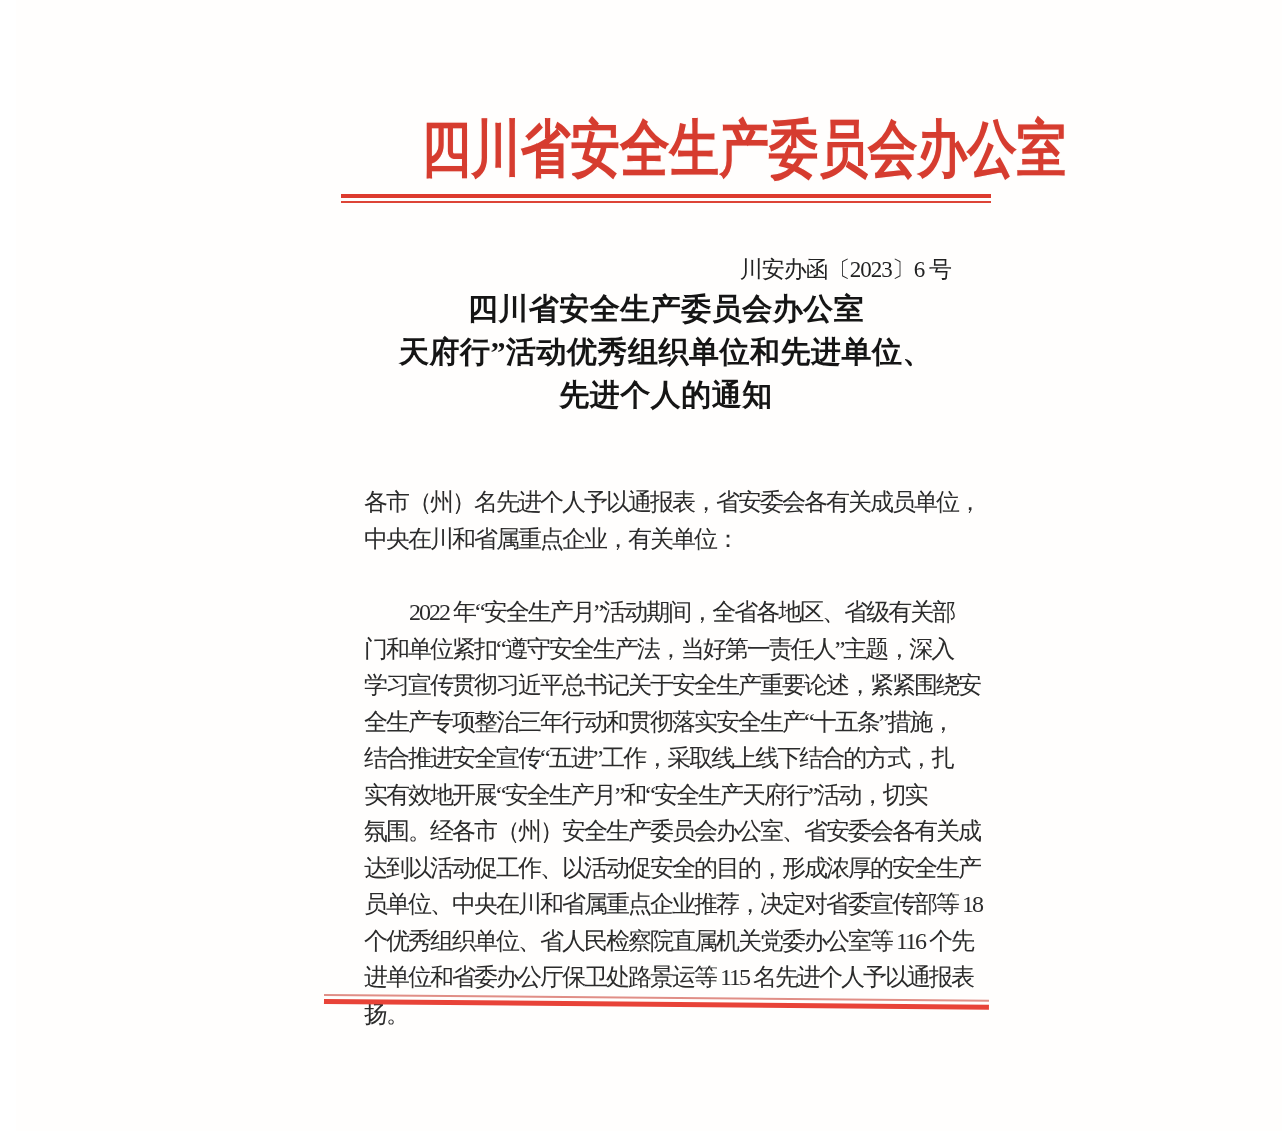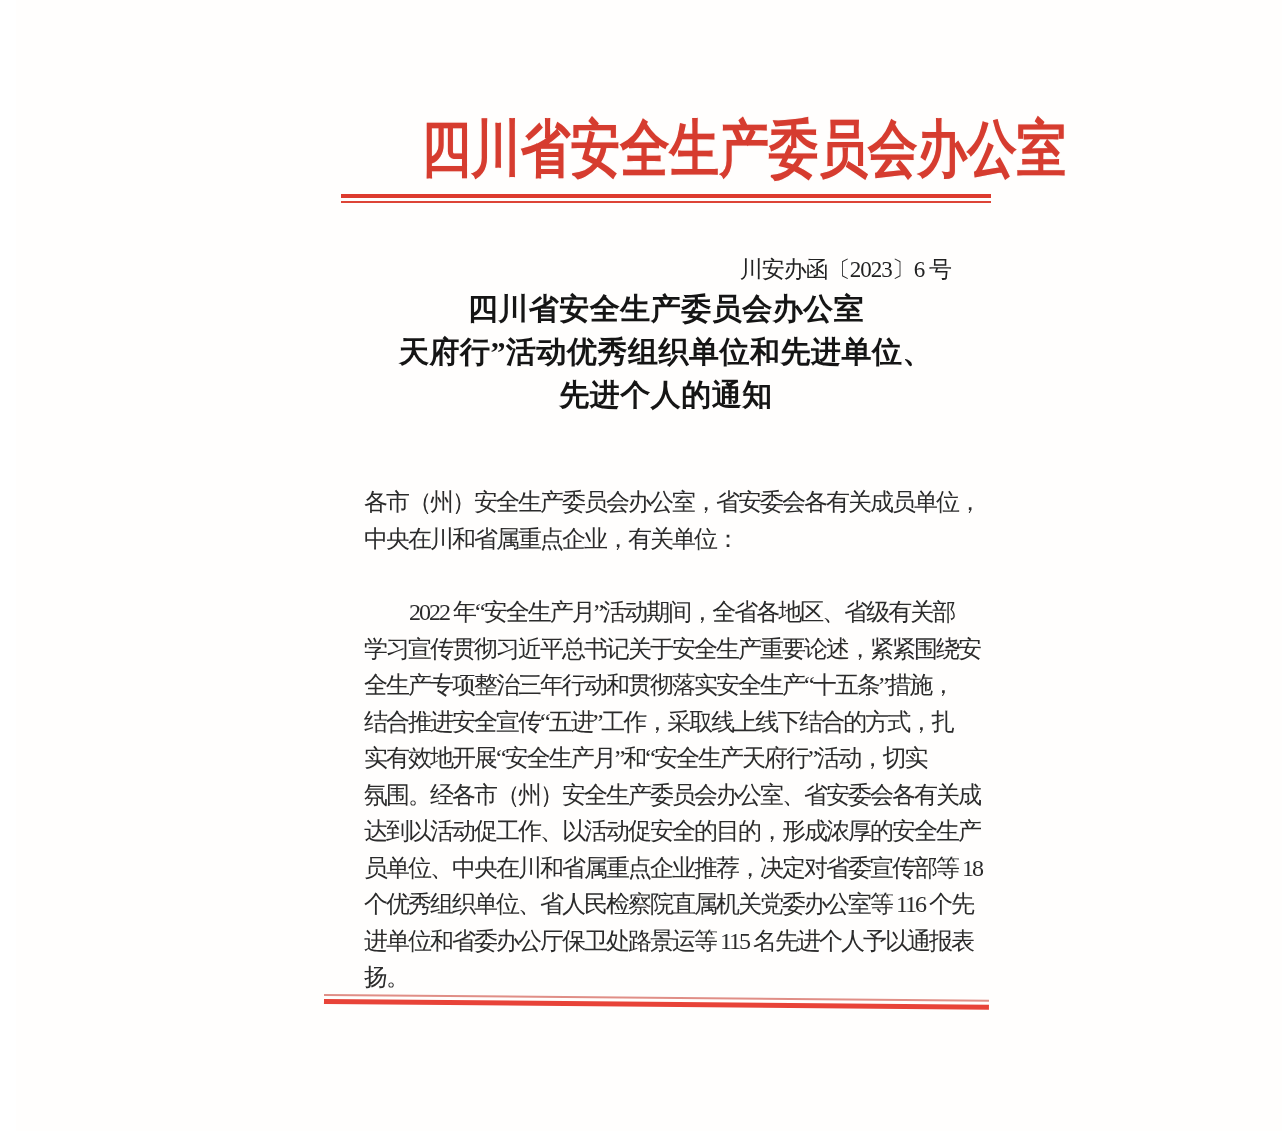--- a/index.html
+++ b/index.html
@@ -109,23 +109,24 @@
     <span class="inner">川安办函〔2023〕6 号</span>
   </div>
 
   <div class="notice-title">
     <div class="t-line">四川省安全生产委员会办公室</div>
     <div class="t-line">天府行”活动优秀组织单位和先进单位、</div>
     <div class="t-line">先进个人的通知</div>
   </div>
 
   <div class="body-text">
-    <div class="b-line">各市（州）安全生产委员会办公室，省安委会各有关成员单位，</div>
+    <div class="b-line">各市（州）名先进个人予以通报表，省安委会各有关成员单位，</div>
     <div class="b-line">中央在川和省属重点企业，有关单位：</div>
     <div class="b-line indent">2022 年“安全生产月”活动期间，全省各地区、省级有关部</div>
+    <div class="b-line">门和单位紧扣“遵守安全生产法，当好第一责任人”主题，深入</div>
     <div class="b-line">学习宣传贯彻习近平总书记关于安全生产重要论述，紧紧围绕安</div>
     <div class="b-line">全生产专项整治三年行动和贯彻落实安全生产“十五条”措施，</div>
     <div class="b-line">结合推进安全宣传“五进”工作，采取线上线下结合的方式，扎</div>
     <div class="b-line">实有效地开展“安全生产月”和“安全生产天府行”活动，切实</div>
     <div class="b-line">氛围。经各市（州）安全生产委员会办公室、省安委会各有关成</div>
     <div class="b-line">达到以活动促工作、以活动促安全的目的，形成浓厚的安全生产</div>
     <div class="b-line">员单位、中央在川和省属重点企业推荐，决定对省委宣传部等 18</div>
     <div class="b-line">个优秀组织单位、省人民检察院直属机关党委办公室等 116 个先</div>
     <div class="b-line">进单位和省委办公厅保卫处路景运等 115 名先进个人予以通报表</div>
     <div class="b-line">扬。</div>

